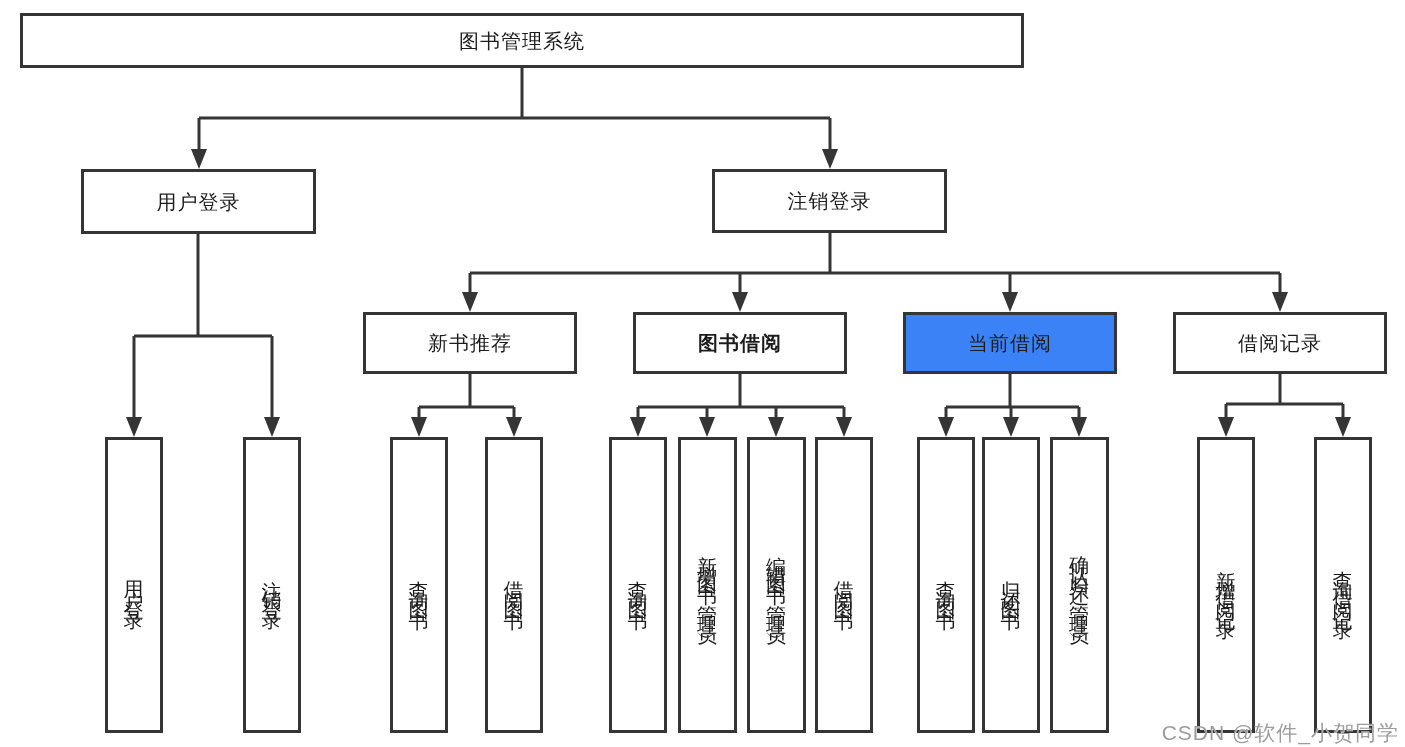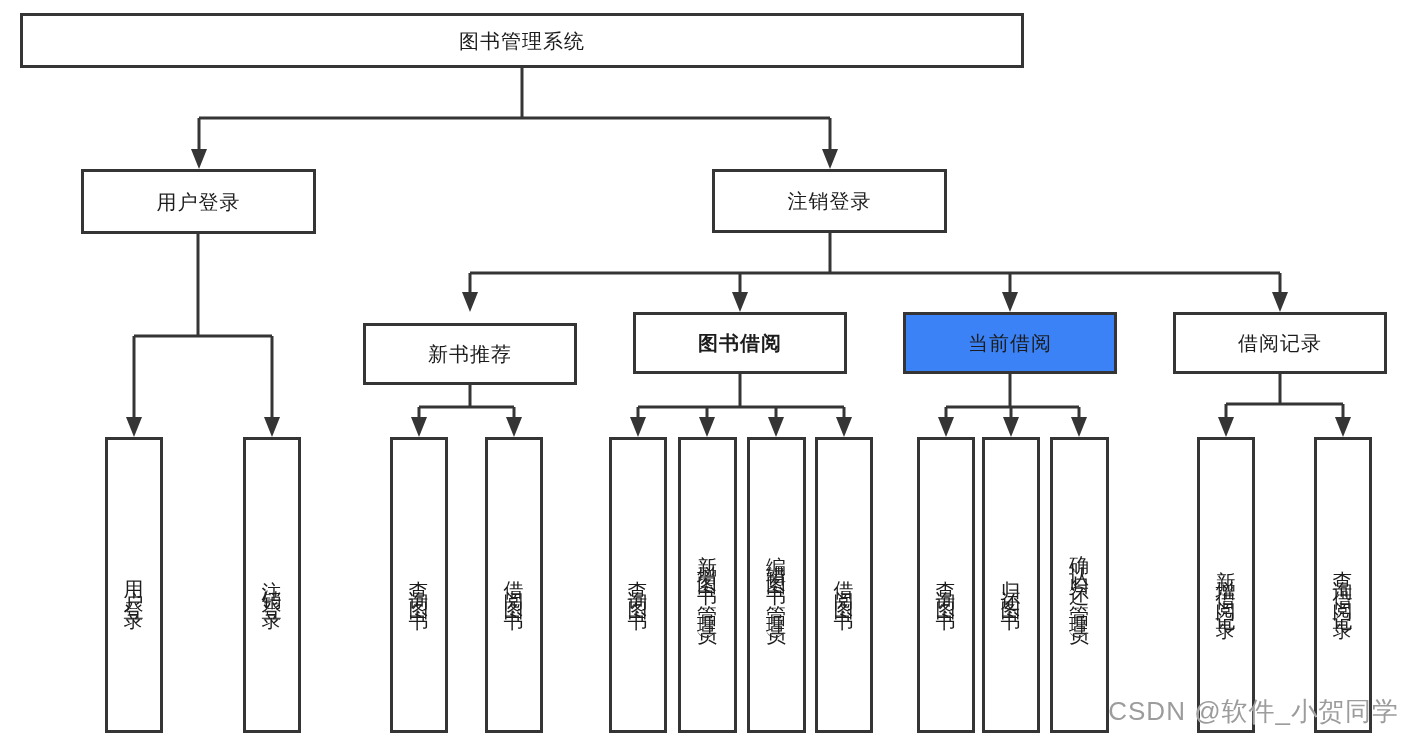--- a/index.html
+++ b/index.html
@@ -43,23 +43,23 @@
   .node.v .lbl {
     writing-mode: vertical-rl;
     text-orientation: mixed;
     font-size: 20px;
     letter-spacing: 10px;
     white-space: normal;
   }
   #watermark {
     position: absolute;
     right: 6px;
-    bottom: 18px;
+    bottom: 0;
     z-index: 5;
-    font-size: 26px;
+    font-size: 21px;
     color: #9c9c9c;
     letter-spacing: 1px;
     text-shadow: 0.5px 0.5px 0 rgba(255,255,255,0.7);
   }
 </style>
 </head>
 <body>
 
 <div id="canvas" style="width: 1405px; height: 747px;">
   <svg id="edges" width="1405" height="747">
@@ -119,21 +119,21 @@
   <div id="nodes">
       <div class="node h" style="left: 20px; top: 13px; width: 1004px; height: 55px; border-color: rgb(53, 53, 53); background: rgb(255, 255, 255);">
         <span class="lbl">图书管理系统</span>
       </div>
       <div class="node h" style="left: 81px; top: 169px; width: 235px; height: 65px; border-color: rgb(53, 53, 53); background: rgb(255, 255, 255);">
         <span class="lbl">用户登录</span>
       </div>
       <div class="node h" style="left: 712px; top: 169px; width: 235px; height: 64px; border-color: rgb(53, 53, 53); background: rgb(255, 255, 255);">
         <span class="lbl">注销登录</span>
       </div>
-      <div class="node h" style="left: 363px; top: 312px; width: 214px; height: 62px; border-color: rgb(53, 53, 53); background: rgb(255, 255, 255); margin-top: 11px;">
+      <div class="node h" style="left: 363px; top: 312px; width: 214px; height: 62px; border-color: rgb(53, 53, 53); background: rgb(255, 255, 255);">
         <span class="lbl">新书推荐</span>
       </div>
       <div class="node h" style="left: 633px; top: 312px; width: 214px; height: 62px; border-color: rgb(53, 53, 53); background: rgb(255, 255, 255); font-weight: bold;">
         <span class="lbl">图书借阅</span>
       </div>
       <div class="node h" style="left: 903px; top: 312px; width: 214px; height: 62px; border-color: rgb(53, 53, 53); background: #3b82f6;">
         <span class="lbl">当前借阅</span>
       </div>
       <div class="node h" style="left: 1173px; top: 312px; width: 214px; height: 62px; border-color: rgb(53, 53, 53); background: rgb(255, 255, 255);">
         <span class="lbl">借阅记录</span>

